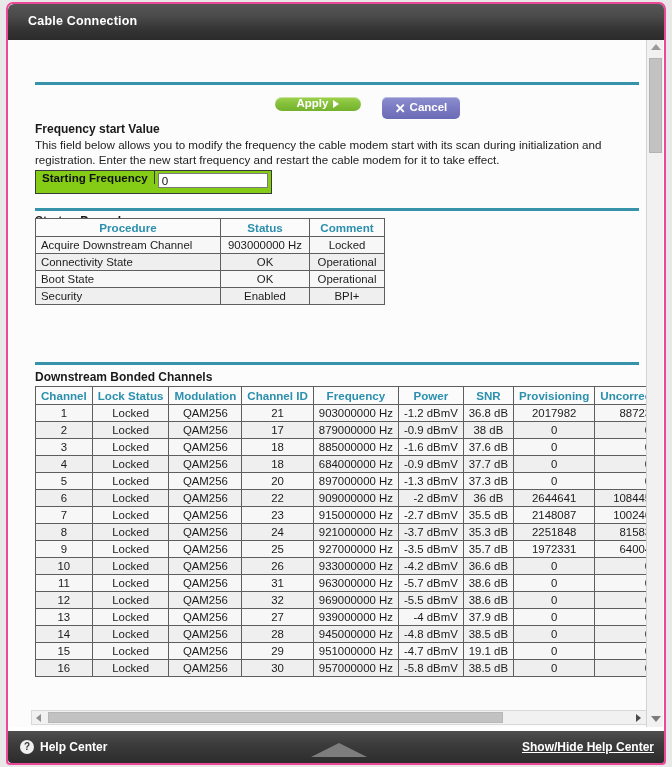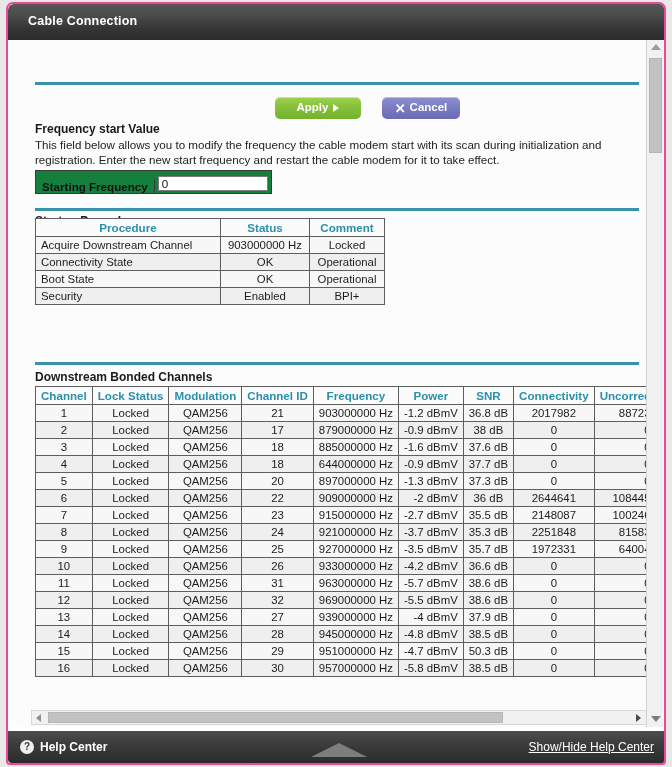--- a/index.html
+++ b/index.html
@@ -80,23 +80,24 @@
     font-weight: bold;
     font-family: "Liberation Sans", sans-serif;
     cursor: pointer;
     padding: 0;
     text-align: center;
     line-height: 1;
     box-sizing: border-box;
   }
   .btn-apply {
     left: 266px; top: 57px;
-    width: 86px; height: 22px;
+    width: 86px; height: 14px;
     background: linear-gradient(to bottom, #9fd14e 0%, #86c13c 45%, #73b12c 100%);
     box-shadow: inset 0 1px 0 rgba(255,255,255,.45);
+    border-radius: 10px;
   }
   .btn-cancel {
     left: 373px; top: 57px;
     width: 78px; height: 22px;
     background: linear-gradient(to bottom, #8e8fd0 0%, #7b7cc3 45%, #6a6bb5 100%);
     box-shadow: inset 0 1px 0 rgba(255,255,255,.4);
   }
   .btn-inner {
     display: flex;
     align-items: center;
@@ -134,24 +135,24 @@
     line-height: 15px;
     width: 600px;
   }
 
   
   .freq-box {
     position: absolute;
     left: 26px; top: 130px;
     height: 24px;
     border: 1px solid #3a3a3a;
-    background: #15803d;
+    background: #84cc16;
     box-sizing: border-box;
     display: flex;
-    align-items: flex-end;
+    align-items: flex-start;
   }
   .freq-label {
     display: flex;
     align-items: center;
     padding: 0 6px;
     font-size: 11.6px;
     font-weight: bold;
     color: #111;
     border-right: 1px solid #3a3a3a;
     white-space: nowrap;
@@ -312,21 +313,21 @@
     color: #ffffff;
     font-size: 12px;
     font-weight: bold;
     white-space: nowrap;
   }
   .show-hide {
     position: absolute;
     right: 14px; top: 9px;
     color: #ffffff;
     font-size: 12px;
-    font-weight: normal;
+    font-weight: bold;
     text-decoration: underline;
     cursor: pointer;
     white-space: nowrap;
   }
   .collapse-caret {
     position: absolute;
     left: 303px; top: 12px;
     width: 0; height: 0;
     border-left: 28px solid transparent;
     border-right: 28px solid transparent;
@@ -412,21 +413,21 @@
       <table class="grid" id="ds-table">
         <thead>
           <tr>
             <th class="w-chan">Channel</th>
             <th class="w-lock">Lock Status</th>
             <th class="w-mod">Modulation</th>
             <th class="w-cid">Channel ID</th>
             <th class="w-freq">Frequency</th>
             <th class="w-pow">Power</th>
             <th class="w-snr">SNR</th>
-            <th class="w-corr">Connectivity</th>
+            <th class="w-corr">Provisioning</th>
             <th class="w-unc">Uncorrec</th>
           </tr>
         </thead>
         <tbody id="ds-body">
             <tr class="odd">
               <td class="w-chan c">1</td>
               <td class="w-lock c">Locked</td>
               <td class="w-mod c">QAM256</td>
               <td class="w-cid c">21</td>
               <td class="w-freq r">903000000 Hz</td>
@@ -455,21 +456,21 @@
               <td class="w-pow r">-1.6 dBmV</td>
               <td class="w-snr c">37.6 dB</td>
               <td class="w-corr c">0</td>
               <td class="w-unc r">0</td>
             </tr>
             <tr class="even">
               <td class="w-chan c">4</td>
               <td class="w-lock c">Locked</td>
               <td class="w-mod c">QAM256</td>
               <td class="w-cid c">18</td>
-              <td class="w-freq r">644000000 Hz</td>
+              <td class="w-freq r">684000000 Hz</td>
               <td class="w-pow r">-0.9 dBmV</td>
               <td class="w-snr c">37.7 dB</td>
               <td class="w-corr c">0</td>
               <td class="w-unc r">0</td>
             </tr>
             <tr class="odd">
               <td class="w-chan c">5</td>
               <td class="w-lock c">Locked</td>
               <td class="w-mod c">QAM256</td>
               <td class="w-cid c">20</td>
@@ -578,21 +579,21 @@
               <td class="w-corr c">0</td>
               <td class="w-unc r">0</td>
             </tr>
             <tr class="odd">
               <td class="w-chan c">15</td>
               <td class="w-lock c">Locked</td>
               <td class="w-mod c">QAM256</td>
               <td class="w-cid c">29</td>
               <td class="w-freq r">951000000 Hz</td>
               <td class="w-pow r">-4.7 dBmV</td>
-              <td class="w-snr c">50.3 dB</td>
+              <td class="w-snr c">19.1 dB</td>
               <td class="w-corr c">0</td>
               <td class="w-unc r">0</td>
             </tr>
             <tr class="even">
               <td class="w-chan c">16</td>
               <td class="w-lock c">Locked</td>
               <td class="w-mod c">QAM256</td>
               <td class="w-cid c">30</td>
               <td class="w-freq r">957000000 Hz</td>
               <td class="w-pow r">-5.8 dBmV</td>

